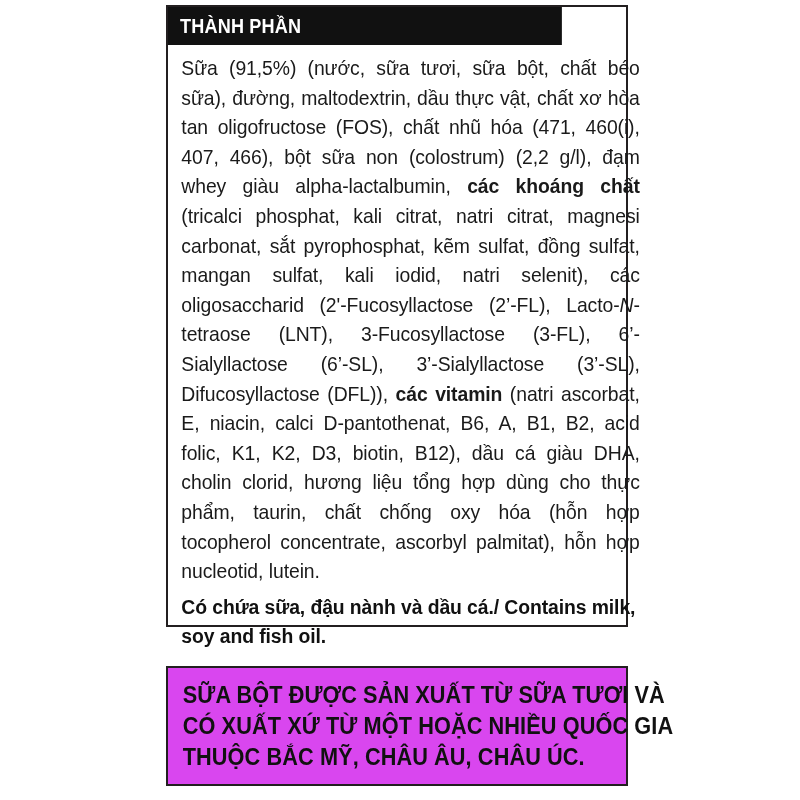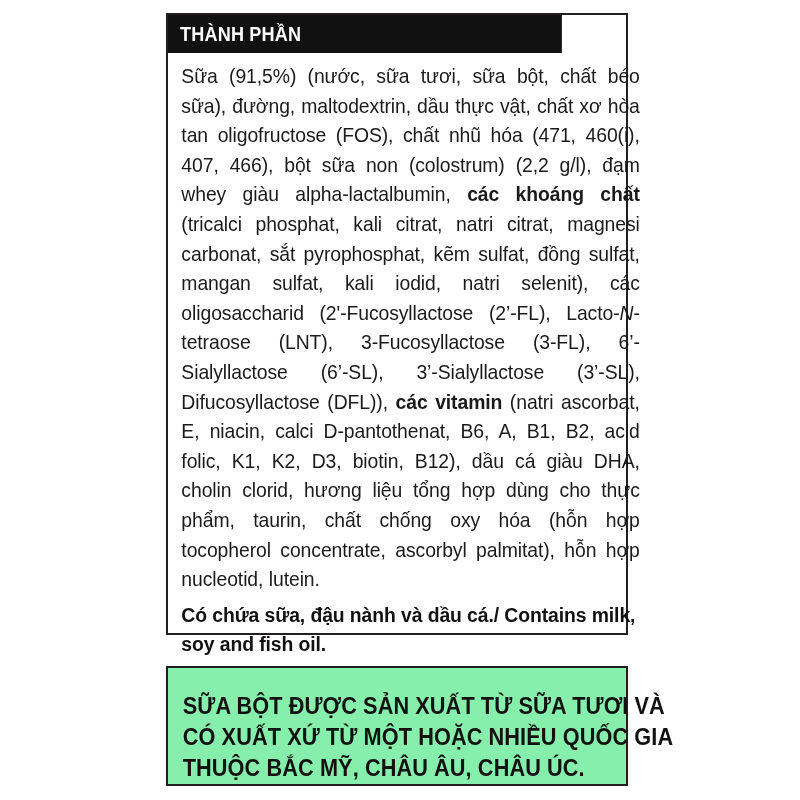--- a/index.html
+++ b/index.html
@@ -18,21 +18,20 @@
 
   .panel-ingredients {
     position: absolute;
     left: 166px;
     top: 5px;
     width: 462px;
     height: 622px;
     border: 2px solid #231f20;
     box-sizing: border-box;
     background: #ffffff;
-    margin-top: 8px;
   }
 
   .section-header {
     background: #111111;
     color: #ffffff;
     height: 38px;
     line-height: 38px;
     padding: 0 0 0 14px;
     font-weight: 700;
     font-size: 21px;
@@ -78,23 +77,23 @@
 
   
   .panel-origin {
     position: absolute;
     left: 166px;
     top: 666px;
     width: 462px;
     height: 120px;
     border: 2px solid #231f20;
     box-sizing: border-box;
-    background: #86efac;
+    background: #d946ef;
     display: flex;
-    align-items: flex-end;
+    align-items: center;
   }
 
   .origin-body {
     padding: 0 10px 0 16px;
     font-weight: 700;
     font-size: 23.6px;
     line-height: 31px;
     color: #111111;
     letter-spacing: 0.1px;
     transform: scaleX(0.92);

